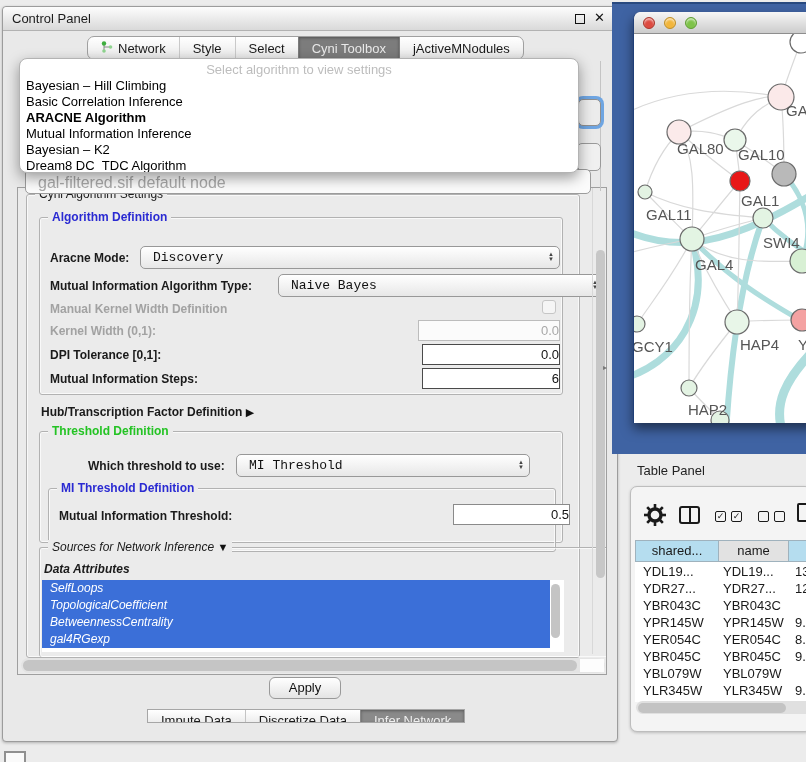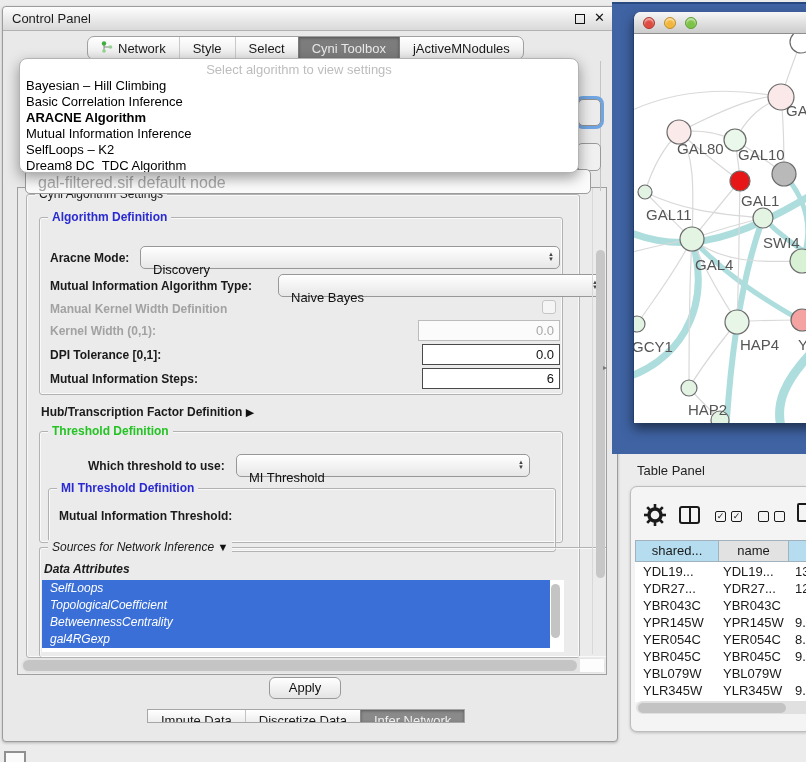--- a/index.html
+++ b/index.html
@@ -57,24 +57,24 @@
   .gbox { position:absolute; border:1px solid #b2b2b2; border-radius:3px;
         box-shadow:inset 0 0 0 1px rgba(255,255,255,.7); }
   .glabel { position:absolute; top:-8px; left:8px; background:#ebebeb; padding:0 4px;
         font-size:12px; color:#1a1a1a; }
   .glabel.blue { color:#2a2ad2; font-weight:bold; }
   .glabel.green { color:#24c324; font-weight:bold; }
   .flabel { position:absolute; font-size:12px; font-weight:bold; color:#1a1a1a; white-space:nowrap; }
   .flabel.dis { color:#a2a2a2; }
   .combo { position:absolute; height:23px; background:linear-gradient(#ffffff,#e7e7e7);
         border:1px solid #989898; border-radius:5px; font-size:13px; color:#111; }
-  .combo .cv { position:absolute; left:12px; top:15px; }
+  .combo .cv { position:absolute; left:12px; top:3px;font-family:Liberation Mono, monospace; }
   .combo .stp { position:absolute; right:5px; top:1px; display:flex; flex-direction:column;
         font-size:6px; line-height:5px; color:#444; padding-top:4px; }
-  .tfield { position:absolute; height:21px; font-size:13px; text-align:right; padding-right:5px;
+  .tfield { position:absolute; height:21px; font-size:13px; text-align:right; 
         background:#fff; border:1px solid #4a4a4a; color:#111;
         font-family:"Liberation Sans",sans-serif; }
   .tfield.dis { background:#fbfbfb; border:1px solid #bcbcbc; color:#a8a8a8; }
   .chk { position:absolute; width:14px; height:14px; border:1px solid #c6c6c6;
         border-radius:3px; background:#f5f5f5; }
   .tri { font-size:11px; color:#111; }
 
   #attr-list { position:absolute; left:2px; top:32px; width:522px; height:72px; background:#fff; }
   #attr-list .ai { width:508px; height:17px; line-height:17px; background:#3b6fd8; color:#fff;
         font-size:12px; padding-left:8px; }
@@ -196,21 +196,21 @@
   <div id="frag-gray"></div>
   <div id="panel-edge-line"></div>
 
   <div id="popup">
     <div class="ph">Select algorithm to view settings</div>
     <div id="popup-items">
         <div class="it">Bayesian – Hill Climbing</div>
         <div class="it">Basic Correlation Inference</div>
         <div class="it b">ARACNE Algorithm</div>
         <div class="it">Mutual Information Inference</div>
-        <div class="it">SelfLoops – K2</div>
+        <div class="it">Bayesian – K2</div>
         <div class="it">Dream8 DC_TDC Algorithm</div>
       </div>
   </div>
 
   <div id="outer">
     <div class="gbox" id="cyni-box" style="left:8px;top:6px;width:554px;height:464px;">
       <span class="glabel">Cyni Algorithm Settings</span>
 
       <div class="gbox" style="left:12px;top:22px;width:524px;height:178px;">
         <span class="glabel blue">Algorithm Definition</span>
@@ -251,20 +251,21 @@
         <div class="combo" style="left:196px;top:22px;width:294px;">
           <span class="cv">MI Threshold</span>
           <span class="stp">
               <span>▲</span>
               <span>▼</span>
             </span>
         </div>
         <div class="gbox" style="left:8px;top:56px;width:508px;height:64px;">
           <span class="glabel blue">MI Threshold Definition</span>
           <span class="flabel" style="left:10px;top:20px;">Mutual Information Threshold:</span>
+          <input class="tfield" style="left: 404px; top: 15px; width: 117px; border-color: rgb(138, 138, 138);" value="0.5">
         </div>
       </div>
 
       <div class="gbox" style="left:12px;top:352px;width:608px;height:110px;border-bottom:none;font-style:italic;">
         <span class="glabel" style="font-weight:normal;">
           <span>Sources for Network Inference</span>
           <span class="tri"> ▼</span>
         </span>
         <span class="flabel" style="left:4px;top:14px;">Data Attributes</span>
         <div id="attr-list">

